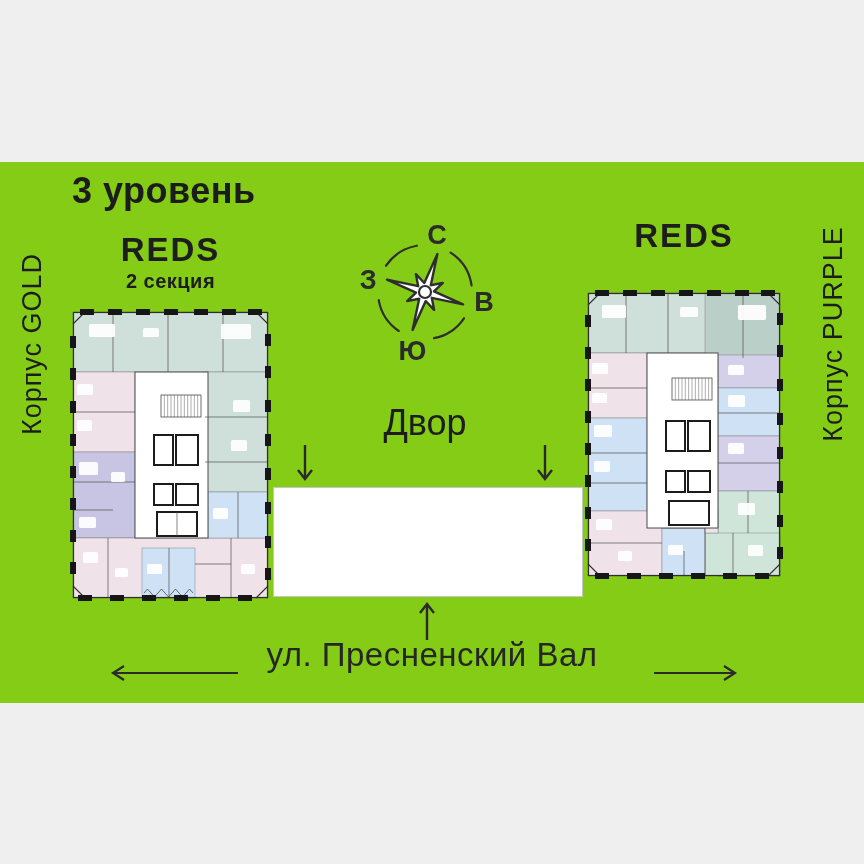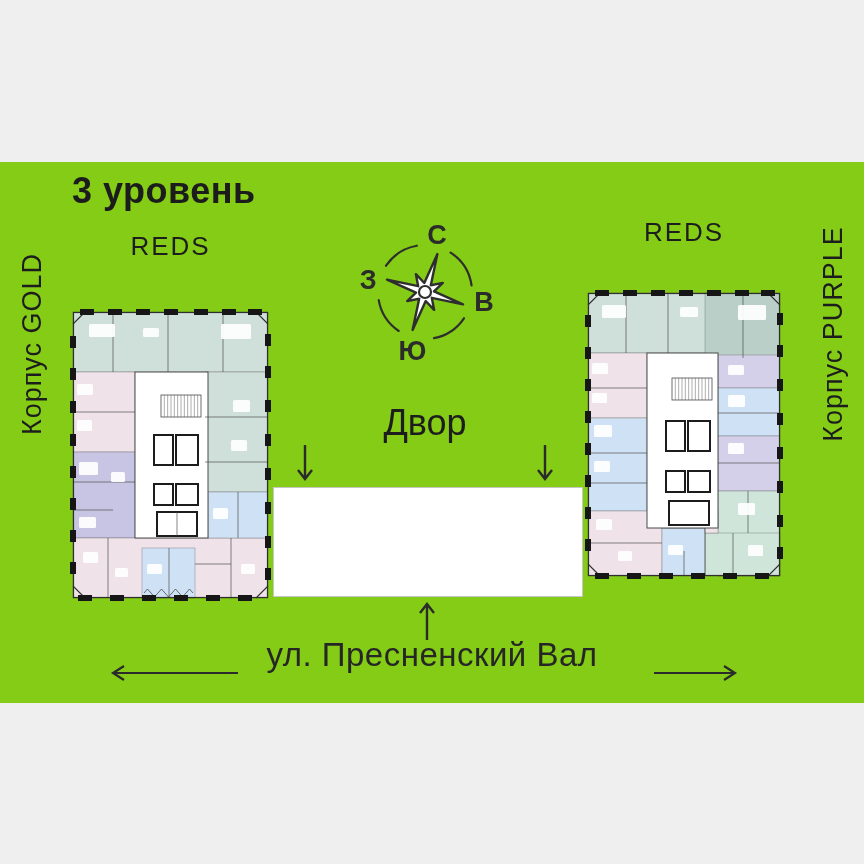--- a/index.html
+++ b/index.html
@@ -4,21 +4,21 @@
 <style>
   html,body{margin:0;padding:0;background:#ffffff;}
   .stage{position:relative;width:864px;height:864px;overflow:hidden;
          font-family:"Liberation Sans", sans-serif;color:#1d1d1d;background:#84cc16;}
   .band{position:absolute;left:0;width:864px;background:#efefef;}
   .band.top{top:0;height:162px;}
   .band.bottom{top:703px;height:161px;}
   .page-title{position:absolute;left:72px;top:170px;font-size:36px;font-weight:800;
               letter-spacing:.5px;color:#1c1c1c;}
   .bhdr{position:absolute;text-align:center;line-height:1.05;}
-  .bhdr .brand{font-size:26px;font-weight:400;letter-spacing:2px;}
+  .bhdr .brand{font-size:33px;font-weight:700;letter-spacing:2px;}
   .bhdr .section{font-size:20px;font-weight:700;margin-top:3px;letter-spacing:.5px;}
   .wing{position:absolute;white-space:nowrap;font-size:27px;font-weight:500;
         letter-spacing:1px;transform:translate(-50%,-50%) rotate(-90deg);}
   .courtyard-label{position:absolute;left:340px;top:402px;width:170px;text-align:center;
         font-size:36px;font-weight:500;}
   .street-label{position:absolute;left:182px;top:636px;width:500px;text-align:center;
         font-size:33px;font-weight:400;letter-spacing:.5px;color:#262626;}
   .courtyard-rect{position:absolute;left:273px;top:487px;width:310px;height:110px;
         background:#ffffff;border:1.5px solid #c6c6c6;box-sizing:border-box;}
   svg{display:block;overflow:visible;}
@@ -29,20 +29,21 @@
 
 <div class="stage">
 
   <div class="band top"></div>
   <div class="band bottom"></div>
 
   <div class="page-title">3 уровень</div>
 
   <div class="bhdr" style="left:73px;top:233px;width:195px;">
     <div class="brand">REDS</div>
+    <div class="section">2 секция</div>
   </div>
   <div class="bhdr" style="left:588px;top:219px;width:192px;">
     <div class="brand">REDS</div>
   </div>
 
   <div class="wing" style="left:32px;top:344px;">Корпус GOLD</div>
   <div class="wing" style="left:833px;top:334px;">Корпус PURPLE</div>
 
   <svg id="compass" class="abs" style="left:355px;top:222px;" width="140" height="140" viewBox="0 0 140 140">
     <g id="compass-geom">

